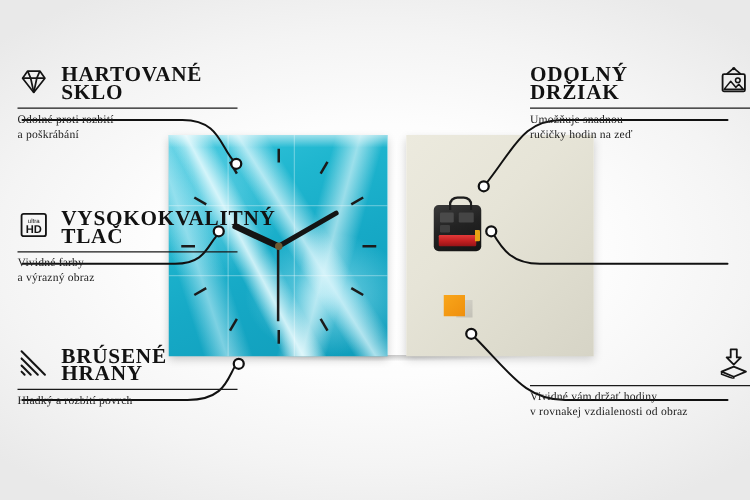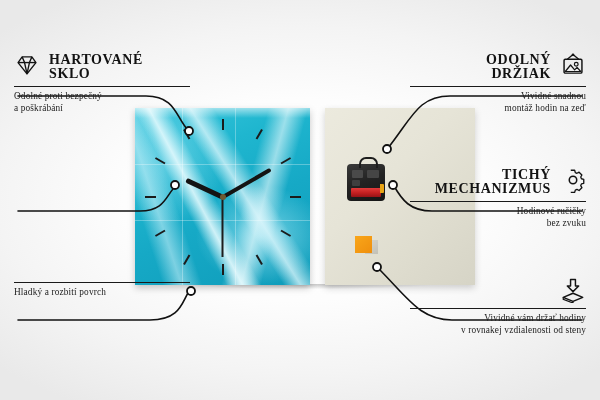--- a/index.html
+++ b/index.html
@@ -81,25 +81,25 @@
   }
   .shadow-strip{
     position:absolute;left:132px;top:284px;width:348px;height:7px;
     background:radial-gradient(ellipse 50% 100% at 50% 0%,rgba(0,0,0,.22),rgba(0,0,0,0) 75%);
     z-index:1;
   }
 
   
   .feature{position:absolute;z-index:5;width:176px;}
   .feature.left{left:14px;text-align:left;}
-  .feature.right{right:14px;text-align:right;}
+  .feature.right{right:0;}
   .feat-head{display:flex;align-items:flex-start;gap:9px;}
   .feature.right .feat-head{flex-direction:row-reverse;}
   .feat-title{
-    font-size:14px;line-height:14px;font-weight:bold;letter-spacing:.6px;
+    font-size:17px;line-height:14px;font-weight:bold;letter-spacing:.6px;
     color:#121212;text-transform:uppercase;padding-top:1px;flex:1;
   }
   .feat-rule{height:1px;background:#1a1a1a;margin:5px 0 4px 0;}
   .feat-desc{
     font-size:9.3px;line-height:11.6px;color:#222;letter-spacing:.15px;
   }
   .icon{width:26px;height:26px;flex:0 0 26px;display:block;}
   .icon svg{display:block;width:26px;height:26px;}
 </style>
 </head>
@@ -186,27 +186,63 @@
         </g>
           </svg>
       </span>
       <span class="feat-title">
         <span>HARTOVANÉ</span><br>
         <span>SKLO</span>
       </span>
     </div>
     <div class="feat-rule"></div>
     <div class="feat-desc">
-      <span>Odolné proti bezpečný</span><br>
+      <span>Odolné proti rozbití</span><br>
       <span>a poškrábání</span>
     </div>
   </div>
 
+  <div class="feature left" style="top:167px">
+    <div class="feat-head">
+      <span class="icon">
+        <svg viewBox="0 0 32 32">
+          <rect x="4" y="5" width="24" height="22" rx="2" fill="none" stroke="#141414" stroke-width="1.8"></rect>
+          <text x="16" y="14" font-family="Liberation Sans, sans-serif" font-size="6" text-anchor="middle" fill="#141414">ultra</text>
+          <text x="16" y="24" font-family="Liberation Sans, sans-serif" font-size="11" font-weight="bold" text-anchor="middle" fill="#141414">HD</text>
+        </svg>
+      </span>
+      <span class="feat-title">
+        <span>VYSOKOKVALITNÝ</span><br>
+        <span>TLAČ</span>
+      </span>
+    </div>
+    <div class="feat-rule"></div>
+    <div class="feat-desc">
+      <span>Vividné farby</span><br>
+      <span>a výrazný obraz</span>
+    </div>
+  </div>
 
   <div class="feature left" style="top:277px">
+    <div class="feat-head">
+      <span class="icon">
+        <svg viewBox="0 0 32 32">
+            <g stroke="#141414" stroke-width="2" stroke-linecap="round">
+          <path d="M4 5 L27 28"></path>
+              <path d="M4 12 L20 28"></path>
+              <path d="M4 19 L13 28"></path>
+              <path d="M4 25 L7 28"></path>
+        </g>
+          </svg>
+      </span>
+      <span class="feat-title">
+        <span>BRÚSENÉ</span><br>
+        <span>HRANY</span>
+      </span>
+    </div>
     <div class="feat-rule"></div>
     <div class="feat-desc">
       <span>Hladký a rozbití povrch</span>
     </div>
   </div>
 
   <div class="feature right" style="top:52px">
     <div class="feat-head">
       <span class="icon">
         <svg viewBox="0 0 32 32">
@@ -217,55 +253,36 @@
           <path d="M6.5 24 L13 16 L18 22 L21 19 L25.5 24 Z" fill="none" stroke="#141414" stroke-width="1.5" stroke-linejoin="round"></path>
         </svg>
       </span>
       <span class="feat-title">
         <span>ODOLNÝ</span><br>
         <span>DRŽIAK</span>
       </span>
     </div>
     <div class="feat-rule"></div>
     <div class="feat-desc">
-      <span>Vividné snadnou</span><br>
-      <span>montáž hodin na zeď</span>
-    </div>
-  </div>
-
-  <div class="feature right" style="top:167px">
-    <div class="feat-head">
-      <span class="icon">
-        <svg viewBox="0 0 32 32">
-          <path fill="none" stroke="#141414" stroke-width="1.9" stroke-linejoin="round" d="M13.2 3.5 h5.6 l.9 3.3 2.4 1.0 3.0-1.6 4.0 4.0 -1.6 3.0 1.0 2.4 3.3 .9 v5.6 l-3.3 .9 -1.0 2.4 1.6 3.0 -4.0 4.0 -3.0-1.6 -2.4 1.0 -.9 3.3 h-5.6" transform="scale(0.86) translate(2.2,1.2)"></path>
-          <circle cx="16" cy="16" r="4.6" fill="none" stroke="#141414" stroke-width="1.9"></circle>
-        </svg>
-      </span>
-      <span class="feat-title">
-        <span>TICHÝ</span><br>
-        <span>MECHANIZMUS</span>
-      </span>
-    </div>
-    <div class="feat-rule"></div>
-    <div class="feat-desc">
-      <span>Hodinové ručičky</span><br>
-      <span>bez zvuku</span>
-    </div>
-  </div>
+      <span>Umožňuje snadnou</span><br>
+      <span>ručičky hodin na zeď</span>
+    </div>
+  </div>
+
 
   <div class="feature right" style="top:277px">
     <div class="feat-head">
       <span class="icon">
         <svg viewBox="0 0 32 32">
           <path d="M13 3 h6 v8 h4 l-7 7 -7-7 h4 Z" fill="none" stroke="#141414" stroke-width="1.8" stroke-linejoin="round"></path>
           <path d="M16 20 L28 25 L16 30 L4 25 Z" fill="none" stroke="#141414" stroke-width="1.8" stroke-linejoin="round"></path>
           <path d="M4 25 v2.5 L16 32 v-2" fill="none" stroke="#141414" stroke-width="1.5"></path>
         </svg>
       </span>
     </div>
     <div class="feat-rule"></div>
     <div class="feat-desc">
       <span>Vividné vám držať hodiny</span><br>
-      <span>v rovnakej vzdialenosti od steny</span>
+      <span>v rovnakej vzdialenosti od obraz</span>
     </div>
   </div>
 
 </div>
 
 </body></html>

